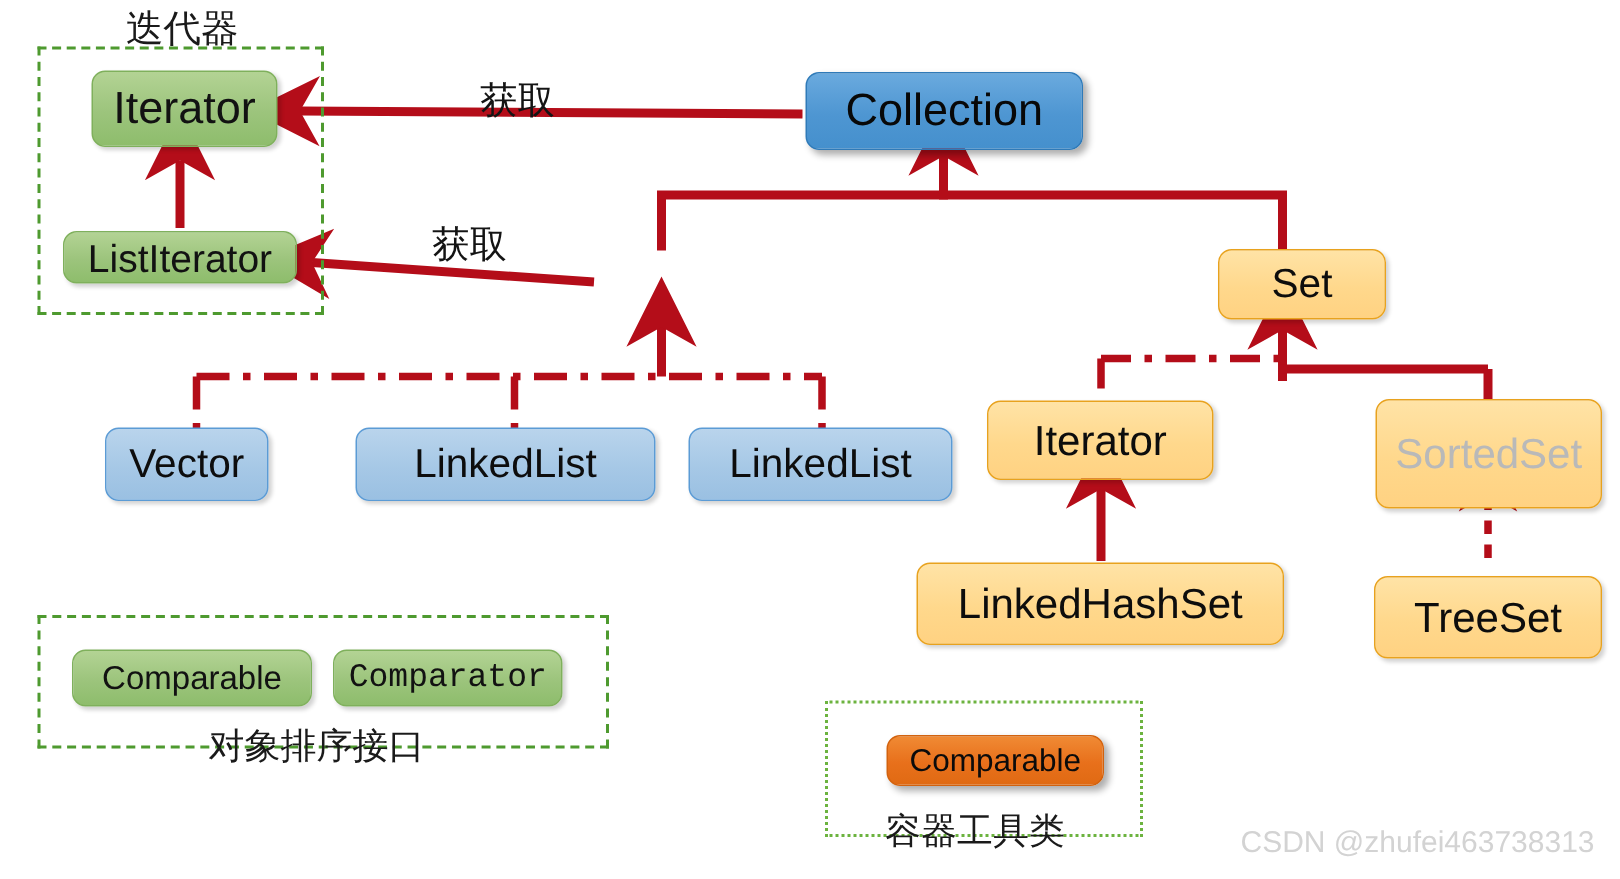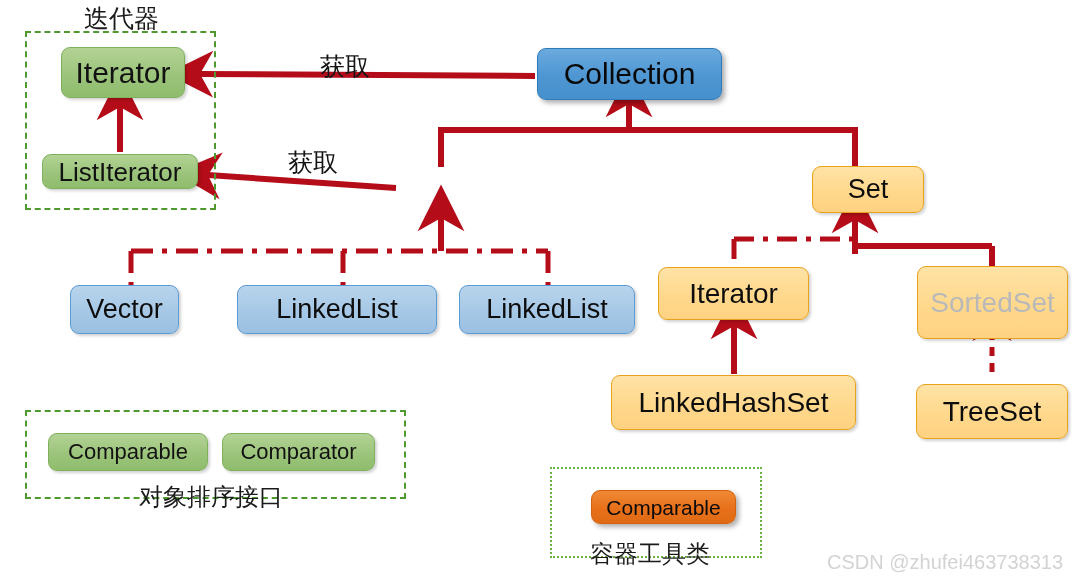--- a/index.html
+++ b/index.html
@@ -129,21 +129,21 @@
   </div>
 
   <div class="node n-amber shadow-lite" style="left:916px;top:373px;width:152px;height:55px;font-size:28px;margin-top:11px;">
     <span>TreeSet</span>
   </div>
 
   <div class="node n-green shadow-lite" style="left:48px;top:433px;width:160px;height:38px;font-size:22px;">
     <span>Comparable</span>
   </div>
 
-  <div class="node n-green shadow-lite" style="left:222px;top:433px;width:153px;height:38px;font-size:22px;">
+  <div class="node n-green shadow-lite" style="left:222px;top:433px;width:153px;height:38px;font-size:22px;font-family:Liberation Mono, monospace;">
     <span>Comparator</span>
   </div>
 
   <div class="node n-orange shadow-soft" style="left:591px;top:490px;width:145px;height:34px;font-size:21px;">
     <span>Comparable</span>
   </div>
 
   <div class="watermark" style="left:827px;top:551px;font-size:20px;">CSDN @zhufei463738313</div>
 
 </div>

